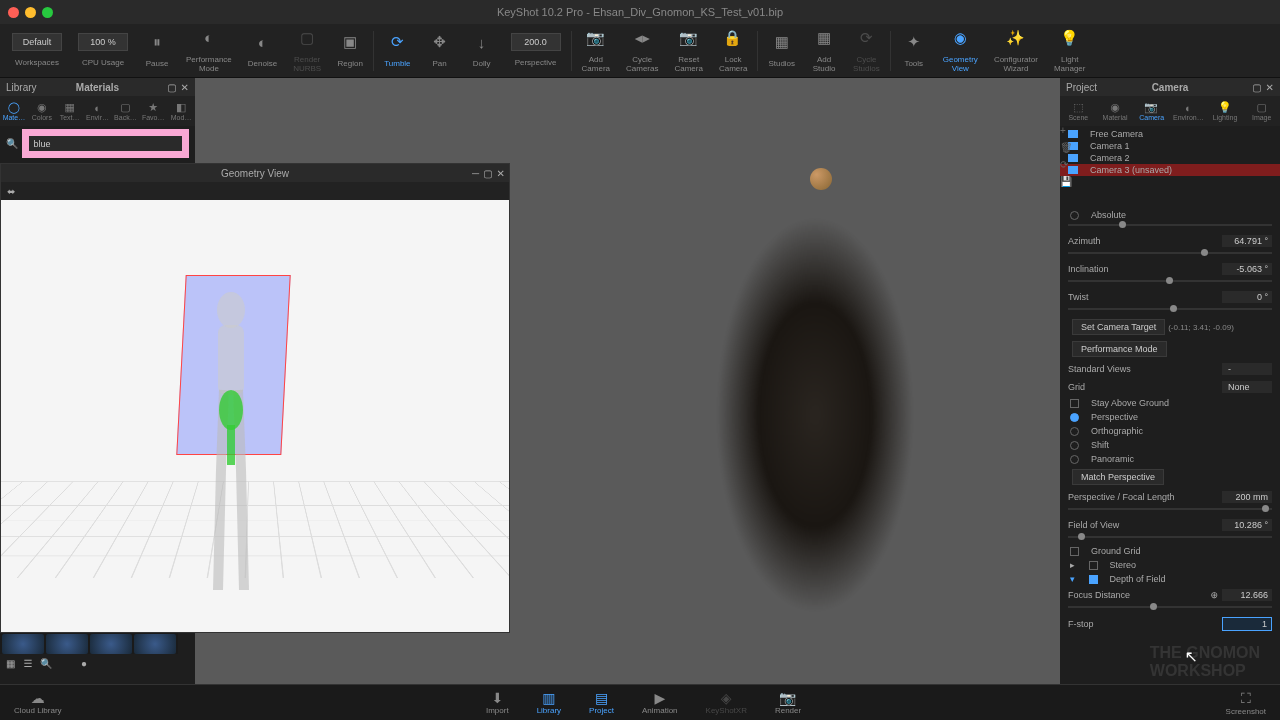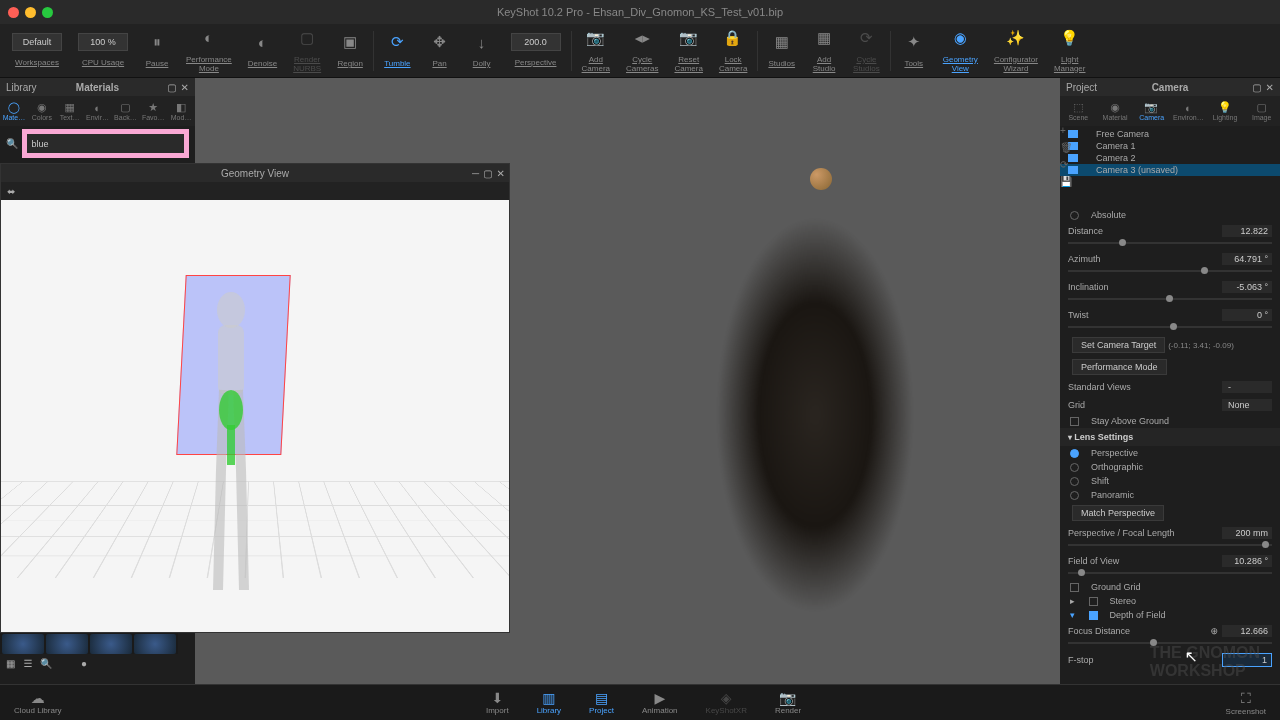--- a/index.html
+++ b/index.html
@@ -5,36 +5,36 @@
 * { margin:0; padding:0; box-sizing:border-box; font-family:-apple-system,BlinkMacSystemFont,"Segoe UI",sans-serif; }
 body { background:#1a1a1a; color:#aaa; font-size:10px; width:1280px; height:720px; overflow:hidden; position:relative; }
 .titlebar { height:24px; background:#2a2a2a; display:flex; align-items:center; padding:0 8px; position:relative; }
 .traffic { display:flex; gap:6px; }
 .traffic span { width:11px; height:11px; border-radius:50%; }
 .title { position:absolute; left:50%; transform:translateX(-50%); color:#888; font-size:11px; }
 .toolbar { height:54px; background:#222; display:flex; align-items:center; padding:0 4px; border-bottom:1px solid #111; }
 .tool { display:flex; flex-direction:column; align-items:center; justify-content:center; padding:2px 8px; min-width:42px; height:50px; color:#888; cursor:pointer; }
 .tool.active { color:#4aa3ff; }
 .tool-icon { font-size:15px; height:20px; display:flex; align-items:center; }
-.tool-label { font-size:8px; text-align:center; line-height:1.1; margin-top:8px;text-decoration:underline; }
+.tool-label { font-size:8px; text-align:center; line-height:1.1; margin-top:8px; }
 .tool-input { width:50px; height:18px; background:#333; border:1px solid #444; color:#ccc; font-size:9px; text-align:center; }
 .sep { width:1px; height:40px; background:#333; margin:0 2px; }
 .main { display:flex; height:calc(100% - 78px - 36px); }
 .left-panel { width:195px; background:#1e1e1e; display:flex; flex-direction:column; }
 .panel-header { height:18px; background:#2a2a2a; display:flex; align-items:center; padding:0 6px; font-size:10px; position:relative; }
 .panel-header .title-center { position:absolute; left:50%; transform:translateX(-50%); font-weight:bold; }
 .panel-header .left-label { font-size:10px; }
 .panel-header .right-icons { margin-left:auto; display:flex; gap:4px; }
 .tab-row { display:flex; background:#222; height:30px; }
 .tab { flex:1; display:flex; flex-direction:column; align-items:center; justify-content:center; padding:2px; color:#777; cursor:pointer; }
 .tab.active { color:#4aa3ff; }
 .tab-icon { font-size:11px; }
 .tab-label { font-size:7px; }
 .search-row { display:flex; align-items:center; padding:3px 6px; background:#1e1e1e; }
-.search-input { flex:1; background:#2a2a2a; border:5px solid #f9a8d4; color:#ccc; font-size:9px; padding:2px 4px; height:29px; }
+.search-input { flex:1; background:#2a2a2a; border:7px solid #f9a8d4; color:#ccc; font-size:9px; padding:2px 4px; height:29px; }
 .list-item { padding:2px 16px; font-size:9px; color:#aaa;text-align:center; }
 .viewport { flex:1; background:#5a5a5a; position:relative; }
 .right-panel { width:220px; background:#1e1e1e; display:flex; flex-direction:column; overflow:hidden; }
 .geom-window { position:absolute; left:0; top:163px; width:510px; height:470px; background:#1a1a1a; border:1px solid #333; z-index:10; }
 .geom-title { height:18px; background:#2a2a2a; display:flex; align-items:center; justify-content:center; font-size:10px; position:relative; }
 .geom-title .wicons { position:absolute; right:4px; display:flex; gap:4px; }
 .geom-bar { height:18px; background:#222; display:flex; align-items:center; padding:0 6px; }
 .geom-canvas { flex:1; background:#f5f5f5; height:calc(100% - 36px); position:relative; overflow:hidden; }
 .floor { position:absolute; bottom:0; left:-20%; right:-20%; height:35%; background:repeating-linear-gradient(90deg,transparent 0,transparent 24px,#ddd 24px,#ddd 25px),repeating-linear-gradient(0deg,transparent 0,transparent 24px,#ddd 24px,#ddd 25px); transform:perspective(400px) rotateX(65deg); transform-origin:top; }
 .figure-blue { position:absolute; left:180px; top:75px; width:105px; height:180px; background:rgba(100,120,255,0.4); border:1px solid #f44; transform:skewX(-3deg); }
@@ -47,22 +47,22 @@
 .btn-row { padding:3px 12px; }
 .btn { background:#2a2a2a; border:1px solid #3a3a3a; color:#ccc; font-size:9px; padding:2px 8px; cursor:pointer; display:inline-block; }
 .section-header { padding:4px 8px; font-size:9px; font-weight:bold; color:#ccc; background:#252525; }
 .section-header::before { content:"▾ "; font-size:8px; }
 .radio-row, .check-row { display:flex; align-items:center; padding:2px 10px; gap:12px; font-size:9px; }
 .radio { width:9px; height:9px; border:1px solid #666; border-radius:50%; display:inline-block; }
 .radio.on { background:#4aa3ff; border-color:#4aa3ff; }
 .check { width:9px; height:9px; border:1px solid #666; display:inline-block; }
 .check.on { background:#4aa3ff; border-color:#4aa3ff; }
 .cam-list { padding:2px 0; }
-.cam-item { display:flex; align-items:center; padding:1px 8px; gap:18px; font-size:9px; }
-.cam-item.sel { background:#0c4a6e; }
+.cam-item { display:flex; align-items:center; padding:1px 8px; gap:12px; font-size:9px; }
+.cam-item.sel { background:#7f1d1d; }
 .cam-icon { width:10px; height:8px; background:#4aa3ff; }
 .bottom-bar { position:absolute; bottom:0; left:0; right:0; height:36px; background:#1a1a1a; display:flex; align-items:center; border-top:1px solid #333; }
 .bottom-item { display:flex; flex-direction:column; align-items:center; padding:2px 14px; color:#888; cursor:pointer; }
 .bottom-item.active { color:#4aa3ff; }
 .bottom-icon { font-size:14px; }
 .bottom-label { font-size:8px; }
 .thumbs { position:absolute; left:0; top:632px; display:flex; gap:2px; padding:2px; background:#1a1a1a; }
 .thumb { width:42px; height:20px; background:radial-gradient(circle,#3a5a8a,#1a2a3a); border-radius:2px; }
 .thumb-bar { position:absolute; left:0; top:654px; width:195px; height:18px; background:#1e1e1e; display:flex; align-items:center; padding:0 6px; gap:8px; }
 .side-icons { position:absolute; left:1060px; top:125px; width:14px; display:flex; flex-direction:column; gap:6px; }
@@ -296,24 +296,20 @@
       <div class="cam-item sel">
           <span class="cam-icon"></span>
           <span>Camera 3 (unsaved)</span>
         </div>
     </div>
     <div style="height:30px"></div>
     <div class="radio-row">
         <span class="radio"></span>
         <span>Absolute</span>
       </div>
-    <div class="prop-row">
-        <span class="prop-label">Distance</span>
-        <span class="prop-value">12.822</span>
-      </div>
     <div class="slider-track">
         <div class="slider-thumb" style="left:25%"></div>
       </div>
     <div class="prop-row">
         <span class="prop-label">Azimuth</span>
         <span class="prop-value">64.791 °</span>
       </div>
     <div class="slider-track">
         <div class="slider-thumb" style="left:65%"></div>
       </div>
@@ -338,21 +334,20 @@
         <span class="select-val">-</span>
       </div>
     <div class="prop-row">
         <span class="prop-label">Grid</span>
         <span class="select-val">None</span>
       </div>
     <div class="check-row">
         <span class="check"></span>
         <span>Stay Above Ground</span>
       </div>
-    <div class="section-header">Lens Settings</div>
     <div class="radio-row">
         <span class="radio on"></span>
         <span>Perspective</span>
       </div>
     <div class="radio-row">
         <span class="radio"></span>
         <span>Orthographic</span>
       </div>
     <div class="radio-row">
         <span class="radio"></span>

